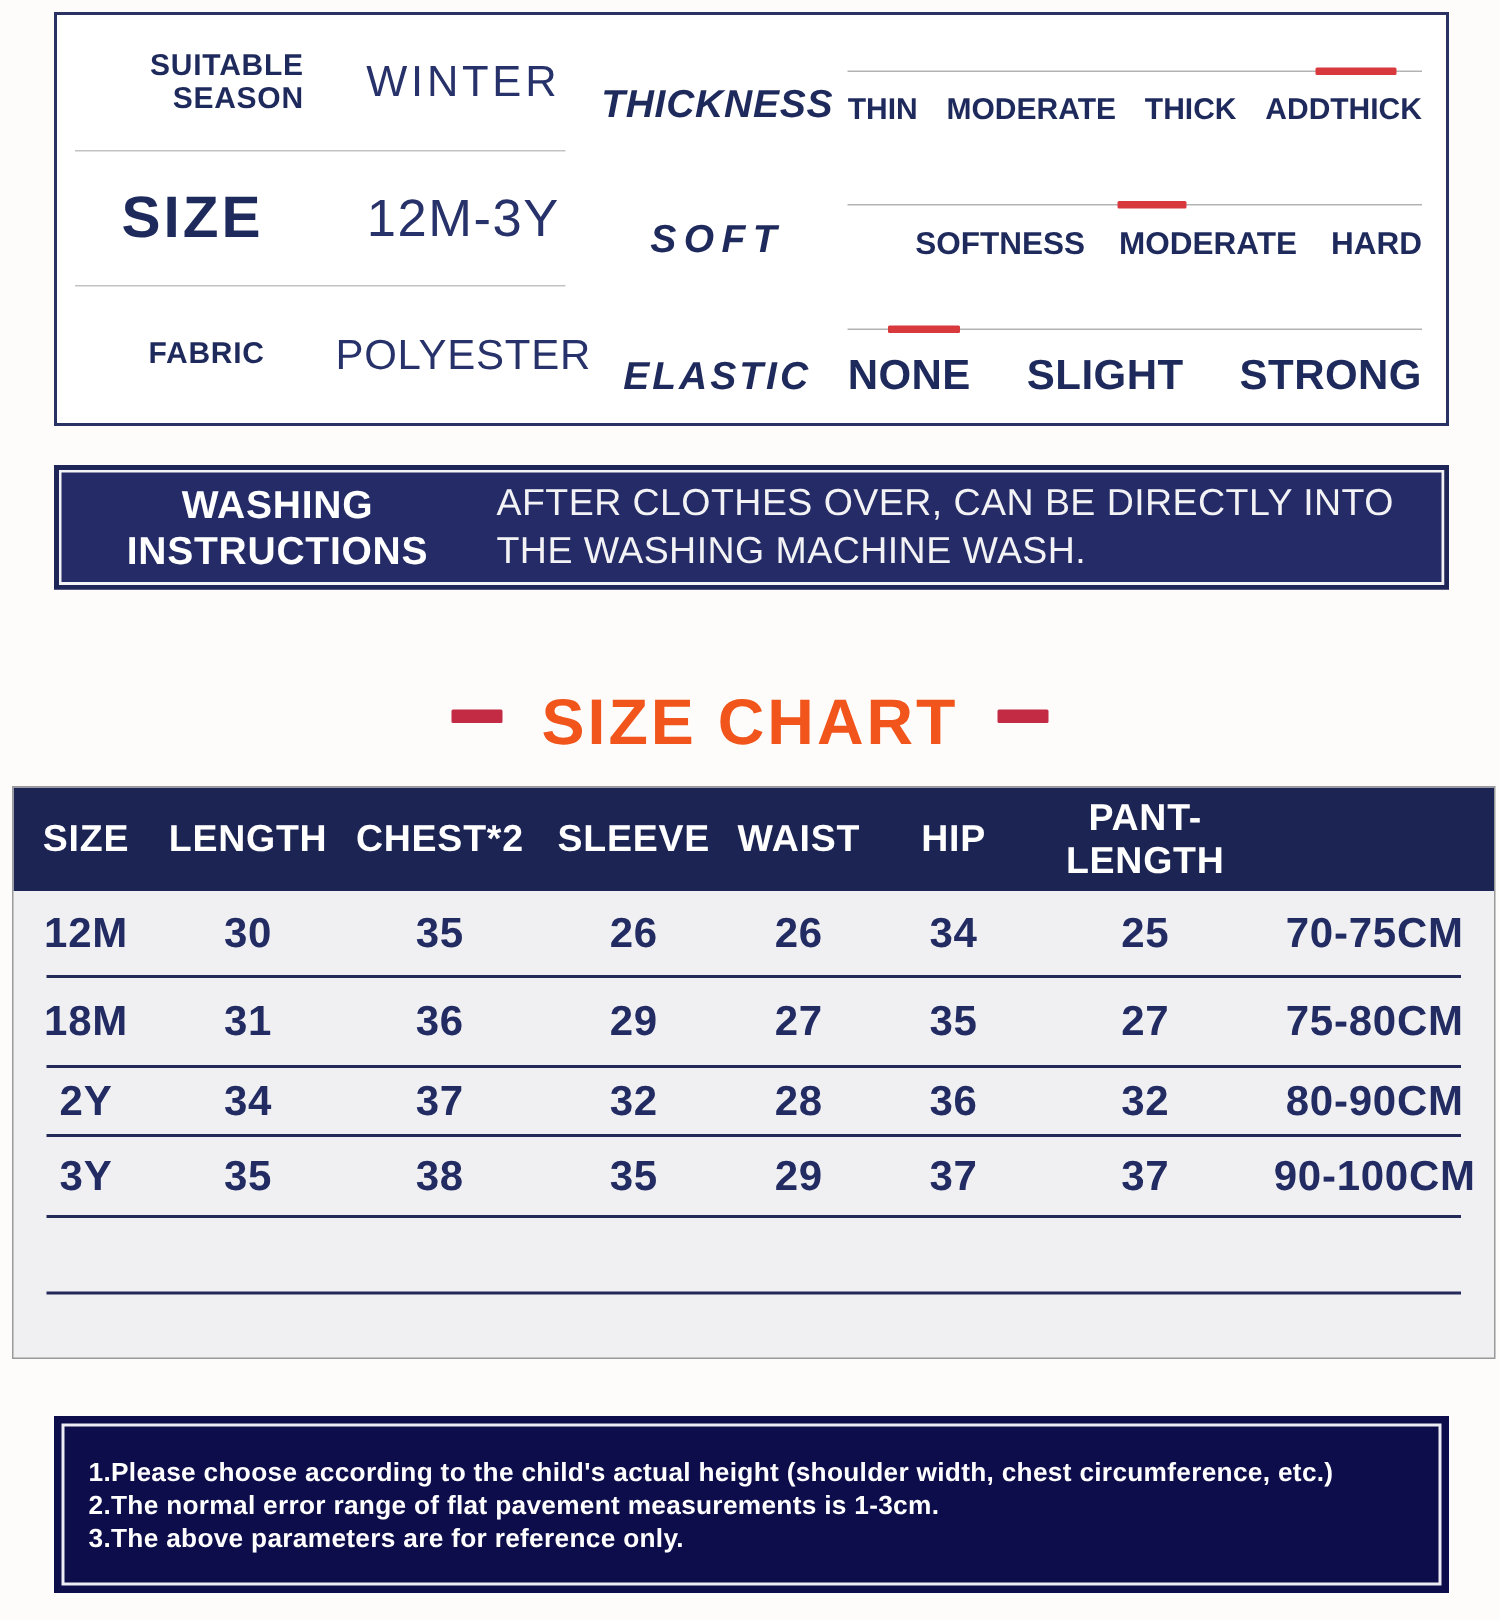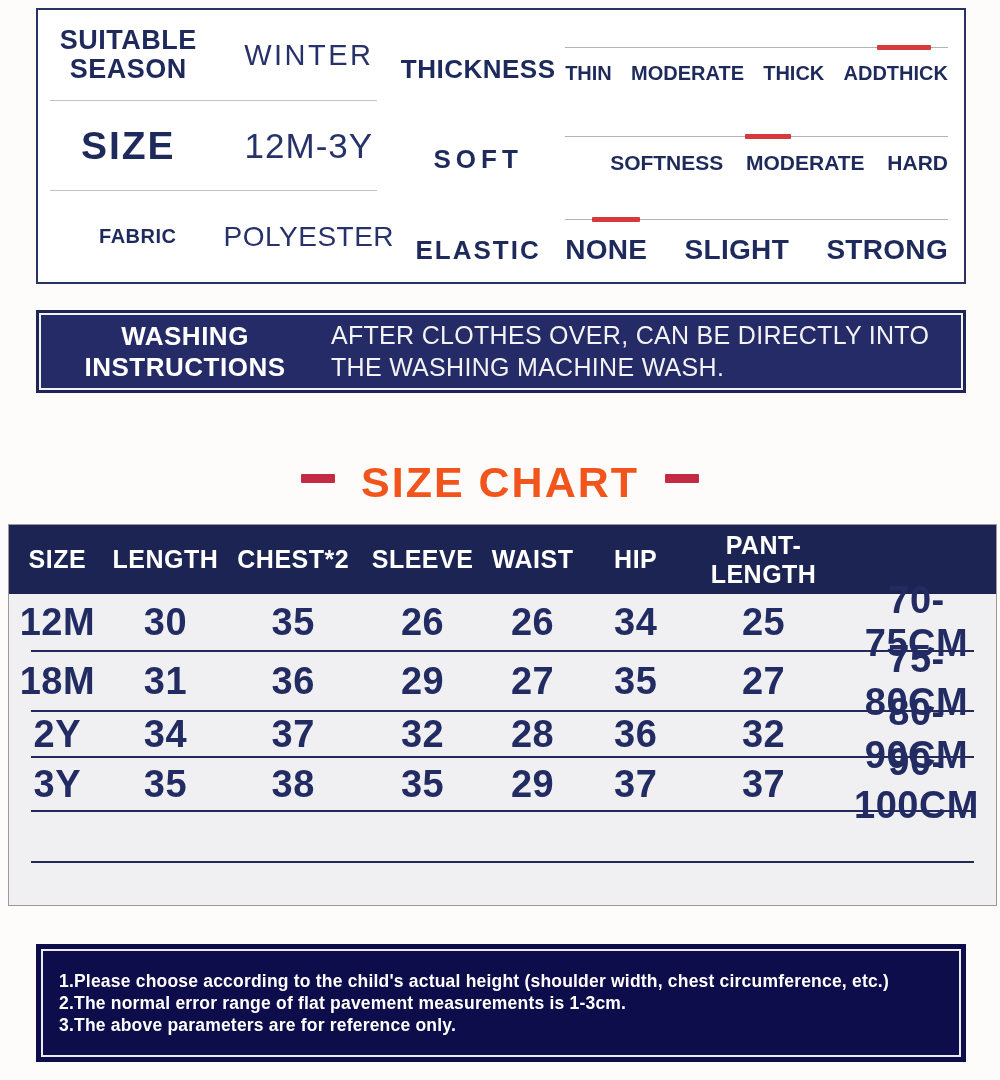--- a/index.html
+++ b/index.html
@@ -16,32 +16,32 @@
     border:2px solid #2a3263; background:#ffffff; display:flex;
   }
   .attr-col { width:39%; display:flex; flex-direction:column; }
   .attr-row { flex:1; display:flex; align-items:center; position:relative; }
   .attr-row.has-div::after {
     content:""; position:absolute; bottom:0; left:12px; right:22px;
     height:1px; background:#c3c3c3;
   }
   .attr-label { width:50%; text-align:center; color:#1f2a5c; font-weight:bold; }
   .attr-value { width:50%; text-align:center; color:#27326a; font-weight:400; }
-  .r0 .attr-label { font-size:27px; line-height:1.1; letter-spacing:.5px; padding:0 16px; }
+  .r0 .attr-label { font-size:20px; line-height:1.1; letter-spacing:.5px; padding:0 16px;text-align:right; }
   .r0 .attr-value { font-size:29px; letter-spacing:2.5px; }
   .r1 .attr-label { font-size:39px; letter-spacing:2px; }
   .r1 .attr-value { font-size:35px; letter-spacing:1px; }
   .r2 .attr-label { font-size:20px; letter-spacing:.5px;padding-left:19px; }
   .r2 .attr-value { font-size:28px; letter-spacing:.5px; }
 
   .scale-col { width:61%; display:flex; flex-direction:column; padding-right:16px; }
   .scale-row { flex:1; display:flex; align-items:flex-end; padding-bottom:16px; }
   .scale-label {
     width:158px; text-align:center; color:#1f2a5c; font-weight:bold;
-    font-size:26px; letter-spacing:.5px;
+    font-size:26px; letter-spacing:.5px;font-style:italic;
   }
   .s1 .scale-label { letter-spacing:5px; }
   .s2 .scale-label { letter-spacing:2px; }
   .scale-track { flex:1; margin-left:8px; }
   .track-line { position:relative; height:5px; margin-bottom:12px; }
   .track-line .base { position:absolute; left:0; right:0; top:2px; height:1px; background:#b3b3b3; }
   .track-line .sel { position:absolute; top:0; height:5px; background:#d8393c; border-radius:1px; }
   .s0 .sel { left:81.5%; width:14%; }
   .s1 .sel { left:47%;   width:12%; }
   .s2 .sel { left:7%;    width:12.5%; }
@@ -87,21 +87,21 @@
   
   .chart {
     position:absolute; left:8px; top:524px; width:989px; height:382px;
     border:1px solid #9a9a9a; background:#f0f0f3; overflow:hidden;
   }
   .chart-header { height:69px; background:#1c2453; display:flex; align-items:center; }
   .chart-header .cell {
     color:#ffffff; font-weight:bold; font-size:25px; text-align:center;
     letter-spacing:.5px;
   }
-  .trow { display:flex; align-items:center; color:#222c63; font-weight:bold; font-size:38px; }
+  .trow { display:flex; align-items:center; color:#222c63; font-weight:bold; font-size:28px; }
   .trow .cell { text-align:center; letter-spacing:.5px; }
   .c0{width:9.8%} .c1{width:12.1%} .c2{width:13.8%} .c3{width:12.4%}
   .c4{width:9.9%} .c5{width:11%}  .c6{width:14.9%} .c7{width:16.1%}
   .trow0{height:56px} .trow1{height:58px} .trow2{height:44px} .trow3{height:52px}
   .rline { height:2px; background:#232a5a; margin:0 22px; }
   .gap1 { height:49px; } .gap2 { height:48px; }
 
   
   .notes {
     position:absolute; left:36px; top:944px; width:930px; height:118px;

